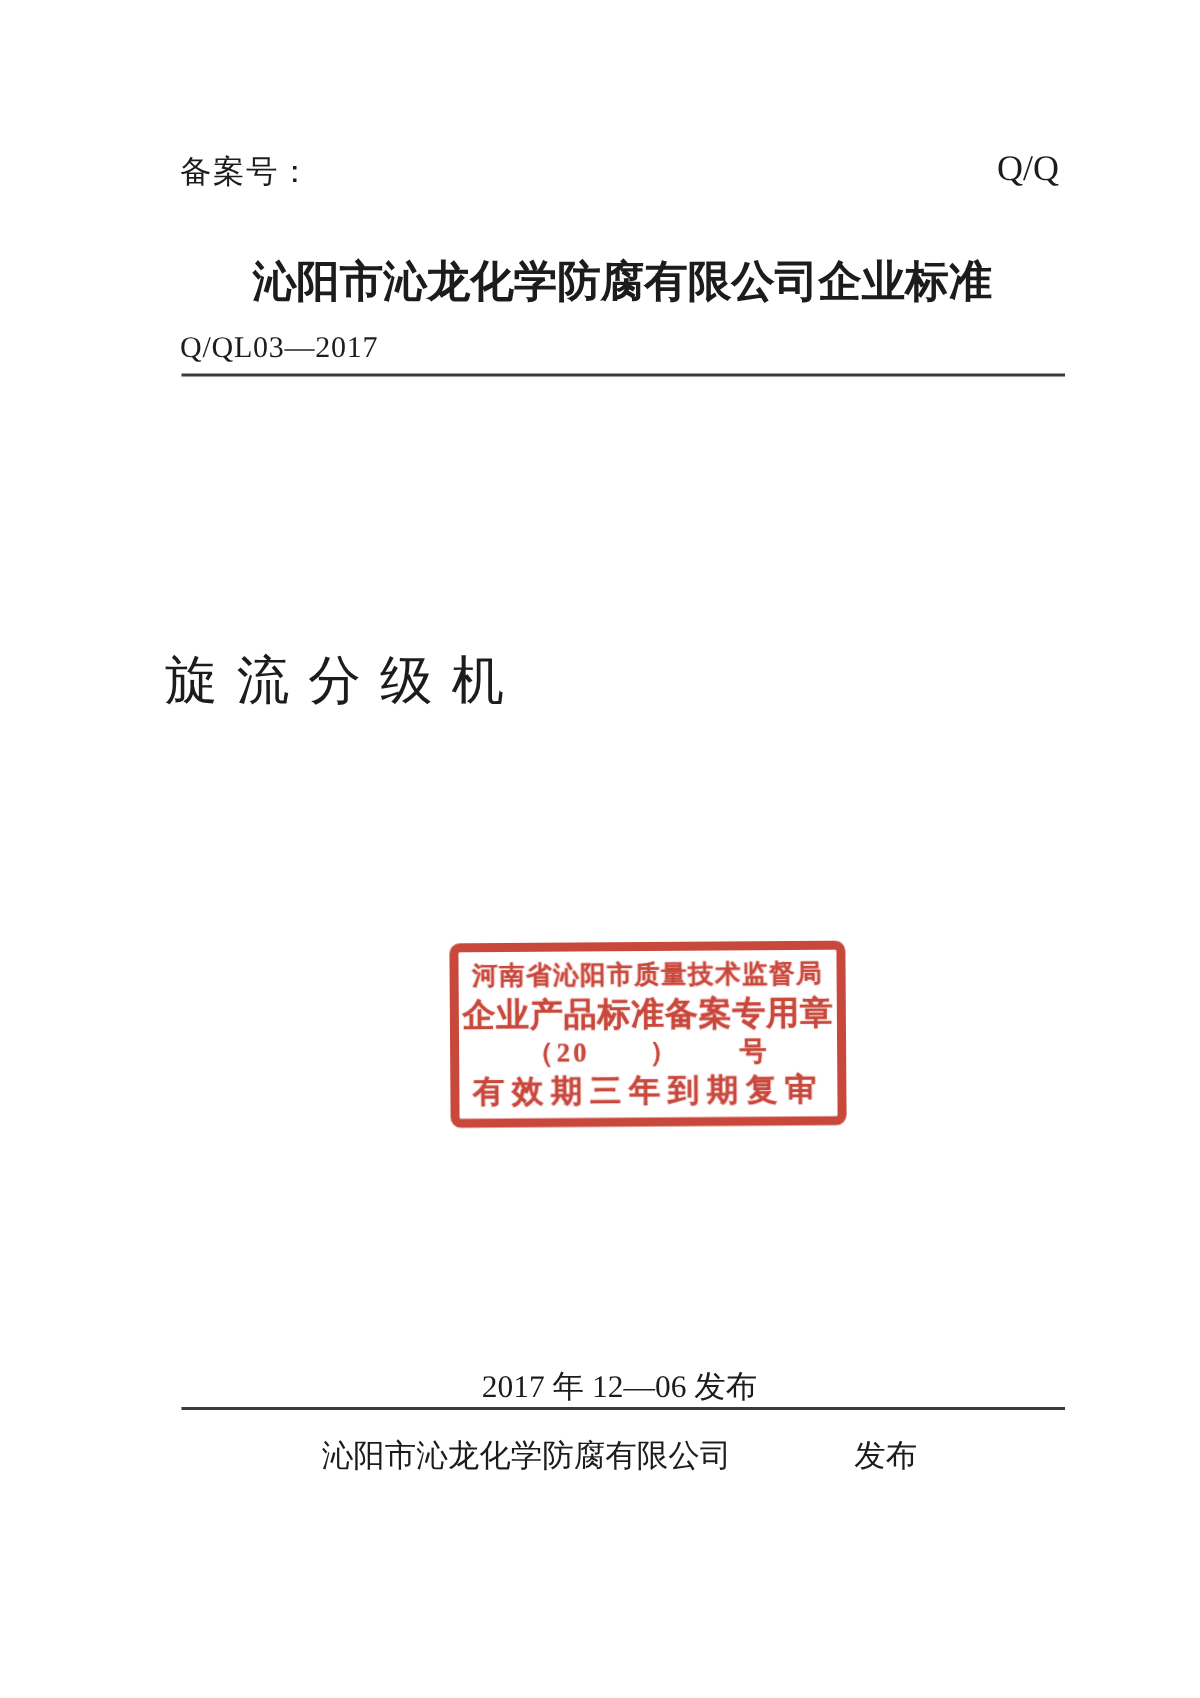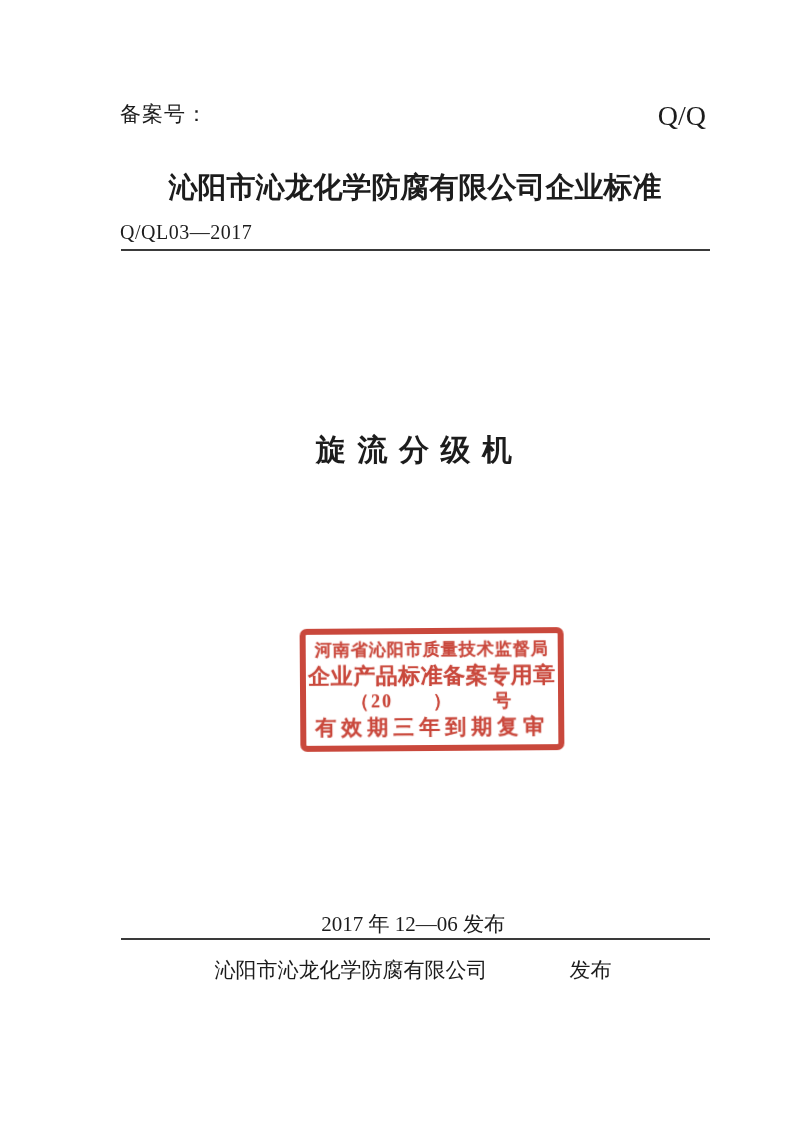--- a/index.html
+++ b/index.html
@@ -19,21 +19,21 @@
     position: absolute;
     top: 100px; left: 120px;
     width: 586px;
     display: flex;
     justify-content: space-between;
     align-items: flex-start;
     font-size: 21px;
     gap: 43px;
   }
   .record-label { letter-spacing: 1px; }
-  .doc-code { font-size: 28px; }
+  .doc-code { font-size: 24px; }
 
   
   .org-title {
     position: absolute;
     top: 168px; left: 110px;
     width: 610px;
     text-align: center;
     font-size: 29px;
     font-weight: bold;
     letter-spacing: 0px;
@@ -57,23 +57,22 @@
     background: #3a3a3a;
   }
   .rule-top { top: 249px; }
   .rule-bottom { top: 938px; }
 
   
   .product-title {
     position: absolute;
     top: 430px; left: 110px;
     width: 610px;
-    text-align: center;
-    font-size: 30px;
-    font-weight: 700;
+    font-size: 35px;
+    font-weight: 400;
     letter-spacing: 2px;
     white-space: nowrap;
   }
 
   
   .stamp {
     position: absolute;
     left: 300px; top: 628px;
     width: 264px; height: 123px;
     border: 6px solid #c5392c;

